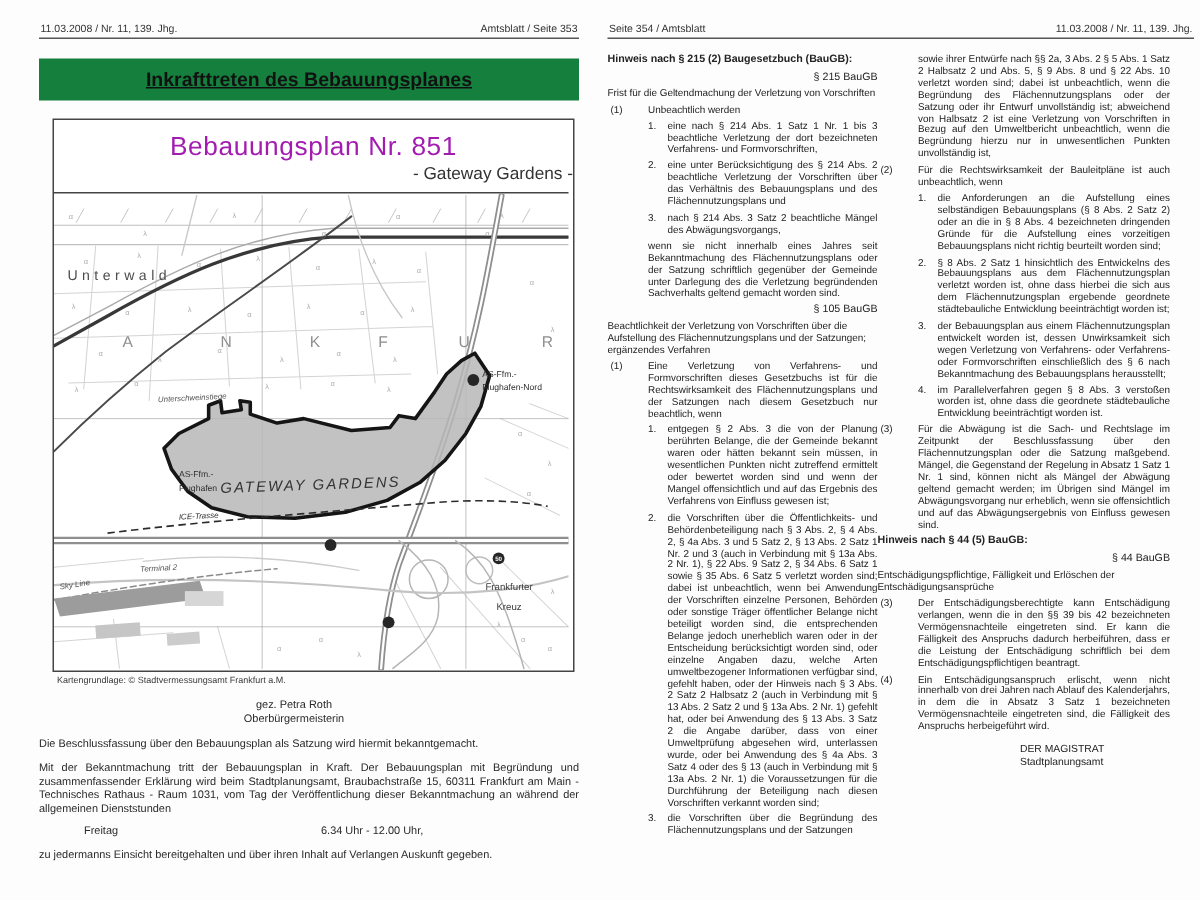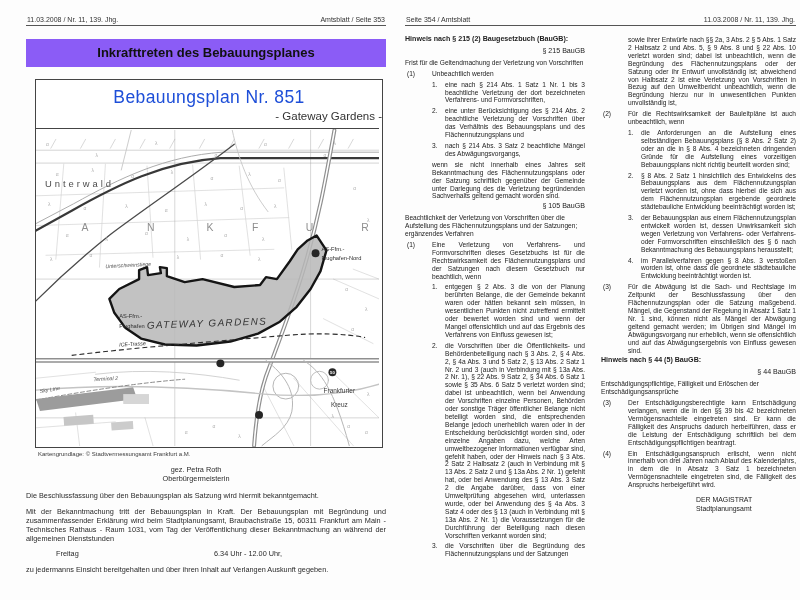--- a/index.html
+++ b/index.html
@@ -7,31 +7,31 @@
        font-family:"Liberation Sans",sans-serif;position:relative;overflow:hidden}
   .page{position:absolute;top:0}
   .page-left{left:26px;width:360px}
   .page-right{left:405px;width:391px}
   .pghead{display:flex;justify-content:space-between;align-items:flex-end;
           font-size:7px;color:#333;padding:16px 1px 2px 1px;border-bottom:1px solid #555}
   
   .banner{margin-top:13px;background:#c3c3c3;text-align:center;font-weight:bold;
           font-size:13px;color:#111;padding:6px 0 7px}
   .plan-box{margin:12px 0 0 9px;width:346px;border:1.5px solid #444;background:#fff}
-  .plan-title{text-align:center;font-size:17.5px;letter-spacing:.4px;padding-top:7px;color:#1d4ed8}
+  .plan-title{text-align:center;font-size:17.5px;letter-spacing:.4px;padding-top:7px;color:#a21caf}
   .plan-sub{text-align:right;font-size:11.5px;color:#333;padding:2px 0 6px}
   svg.map{display:block;border-top:1.2px solid #444}
   .caption{font-size:6px;color:#3a3a3a;margin:3px 0 0 12px}
   p.body{font-size:7.3px;line-height:9.2px;text-align:justify;margin:7px 0 0}
   .sig{text-align:center;padding-right:20px;font-size:7.3px;line-height:8.8px;margin-top:9px}
   .schedule{margin:5px 0 0 30px;font-size:7.3px;line-height:9.4px}
   .schedrow{display:flex}
   .schedrow .d{width:158px}
   
-  .cols{display:flex;gap:16px;margin-top:10px;height:552px;overflow:hidden}
+  .cols{display:flex;margin-top:10px;height:552px;overflow:hidden}
   .col{text-align:justify;font-size:6.6px;line-height:7.9px;color:#222}
   .col-1{width:180px}
   .col-2{width:195px}
   .blk{margin:0 0 3px}
   .h{font-weight:bold;font-size:7.1px;margin-bottom:4px;text-align:left}
   .hc{font-weight:normal;font-size:7.1px;text-align:right;margin:2px 0 3px}
   .pp{text-align:left}
   .li1{display:flex}
   .li1 .m{flex:0 0 27px;padding-left:2px;box-sizing:border-box}
   .li1 .b{flex:1;text-align:justify}
@@ -58,21 +58,21 @@
 <body style="background: rgb(253, 253, 253);">
 
 <div>
 
   <section class="page page-left">
     <div class="pghead">
       <span>11.03.2008 / Nr. 11, 139. Jhg.</span>
       <span>Amtsblatt / Seite 353</span>
     </div>
 
-    <div class="banner" style="background: #8b5cf6;">Inkrafttreten des Bebauungsplanes</div>
+    <div class="banner" style="background: #15803d; text-decoration: underline;">Inkrafttreten des Bebauungsplanes</div>
 
     <div class="plan-box">
       <div class="plan-title">Bebauungsplan Nr. 851</div>
       <div class="plan-sub">- Gateway Gardens -</div>
 
       <svg class="map" width="343" height="318" viewBox="0 0 346 318">
         <g fill="none" stroke-linecap="round">
 
           <path d="M0,20 H346 M0,33 H346" stroke="#c0c0c0" stroke-width="0.7"></path>
           <path d="M15,18 l5,-9 M45,18 l5,-9 M75,18 l5,-9 M105,18 l5,-9 M135,18 l5,-9 M165,18 l5,-9 M195,18 l5,-9 M225,18 l5,-9 M255,18 l5,-9 M285,18 l5,-9 M315,18 l5,-9" stroke="#bdbdbd" stroke-width="0.6"></path>

